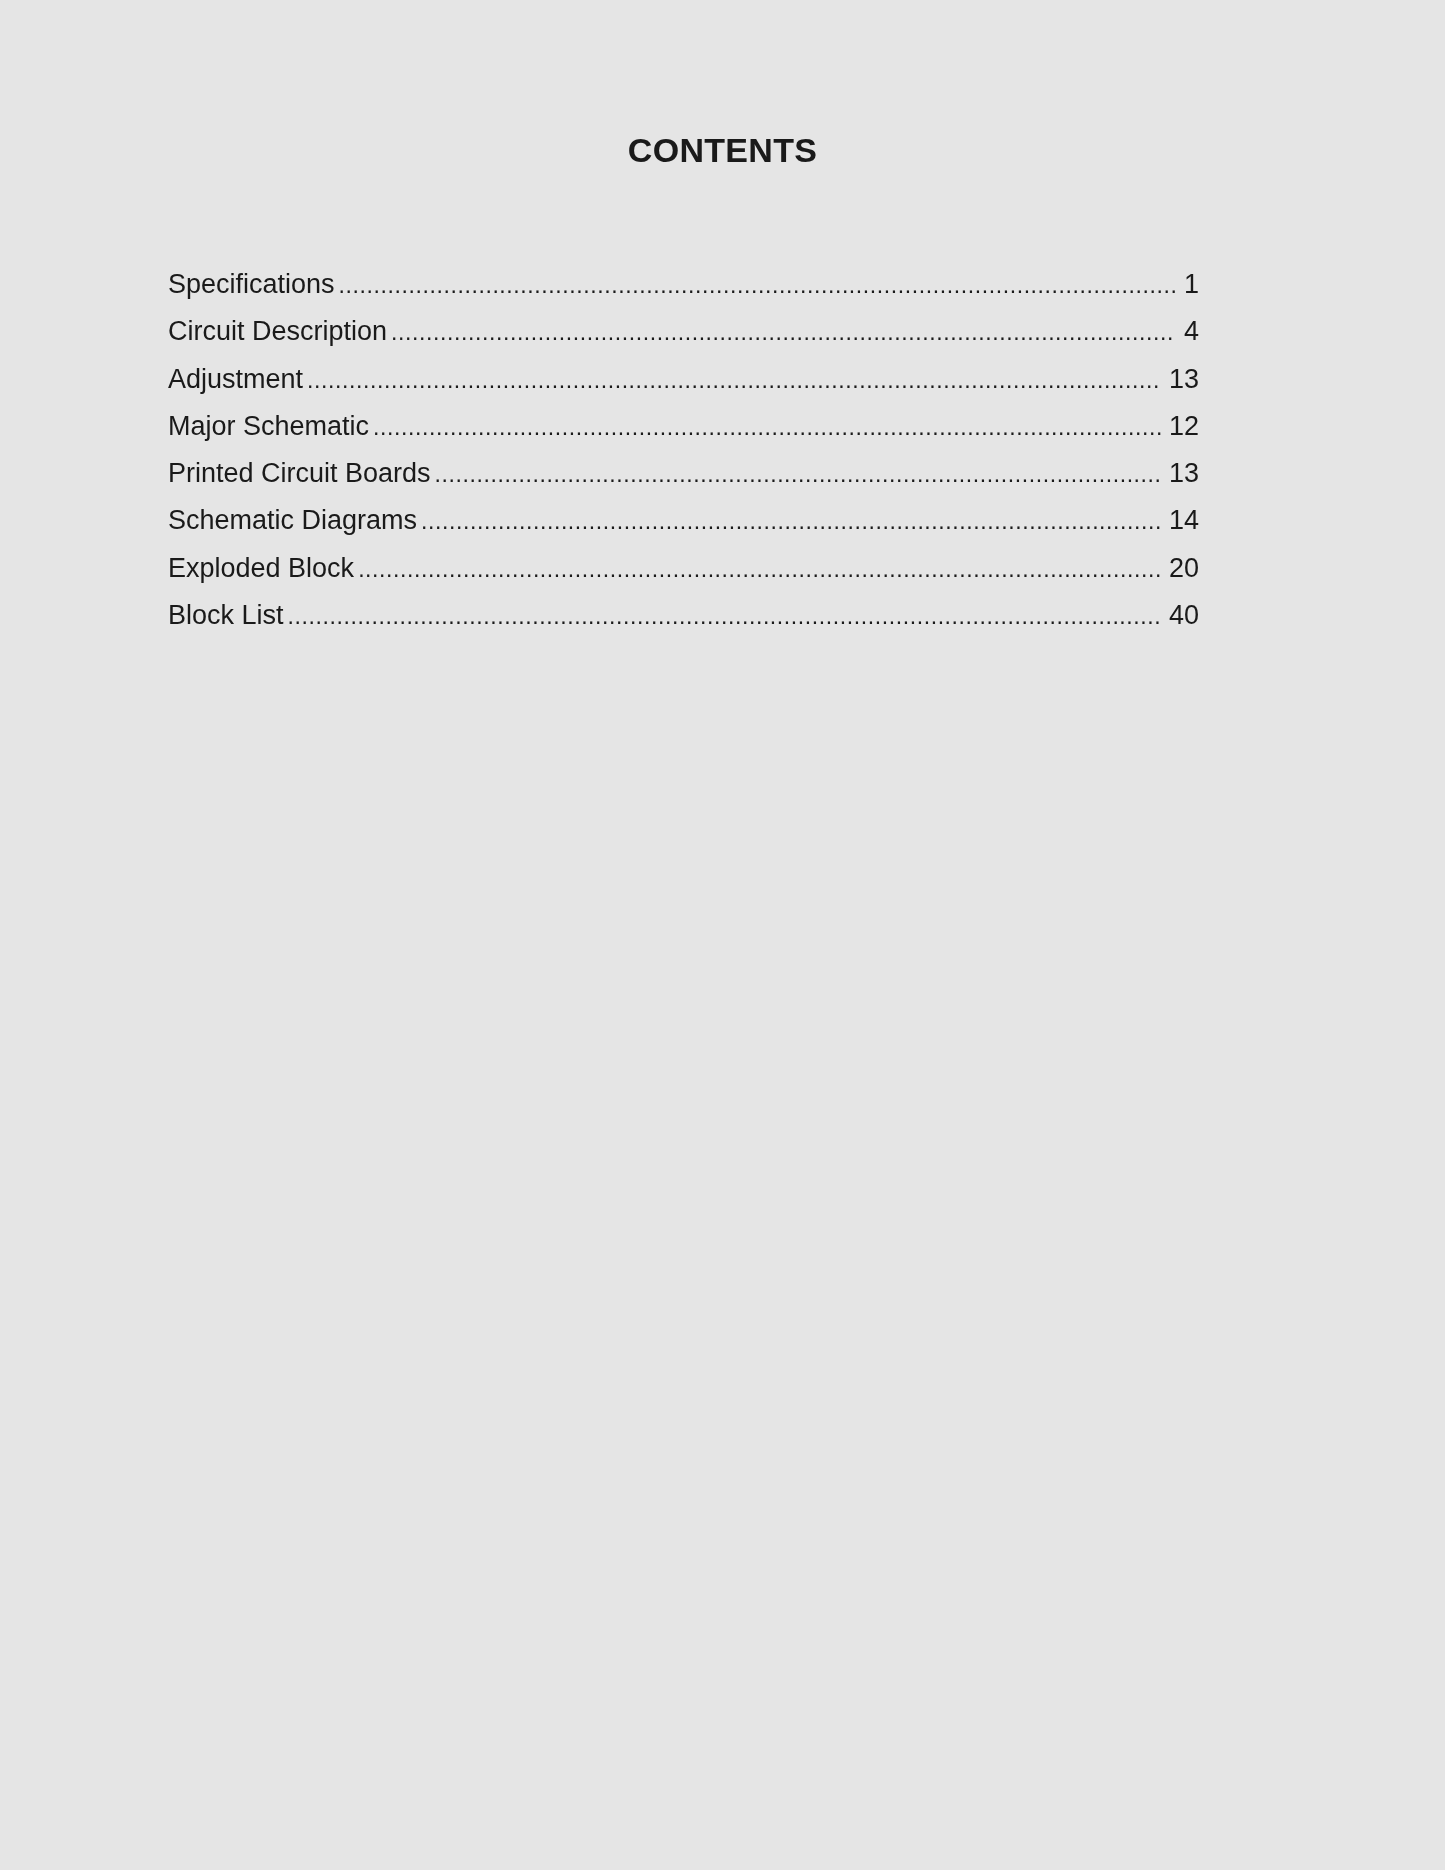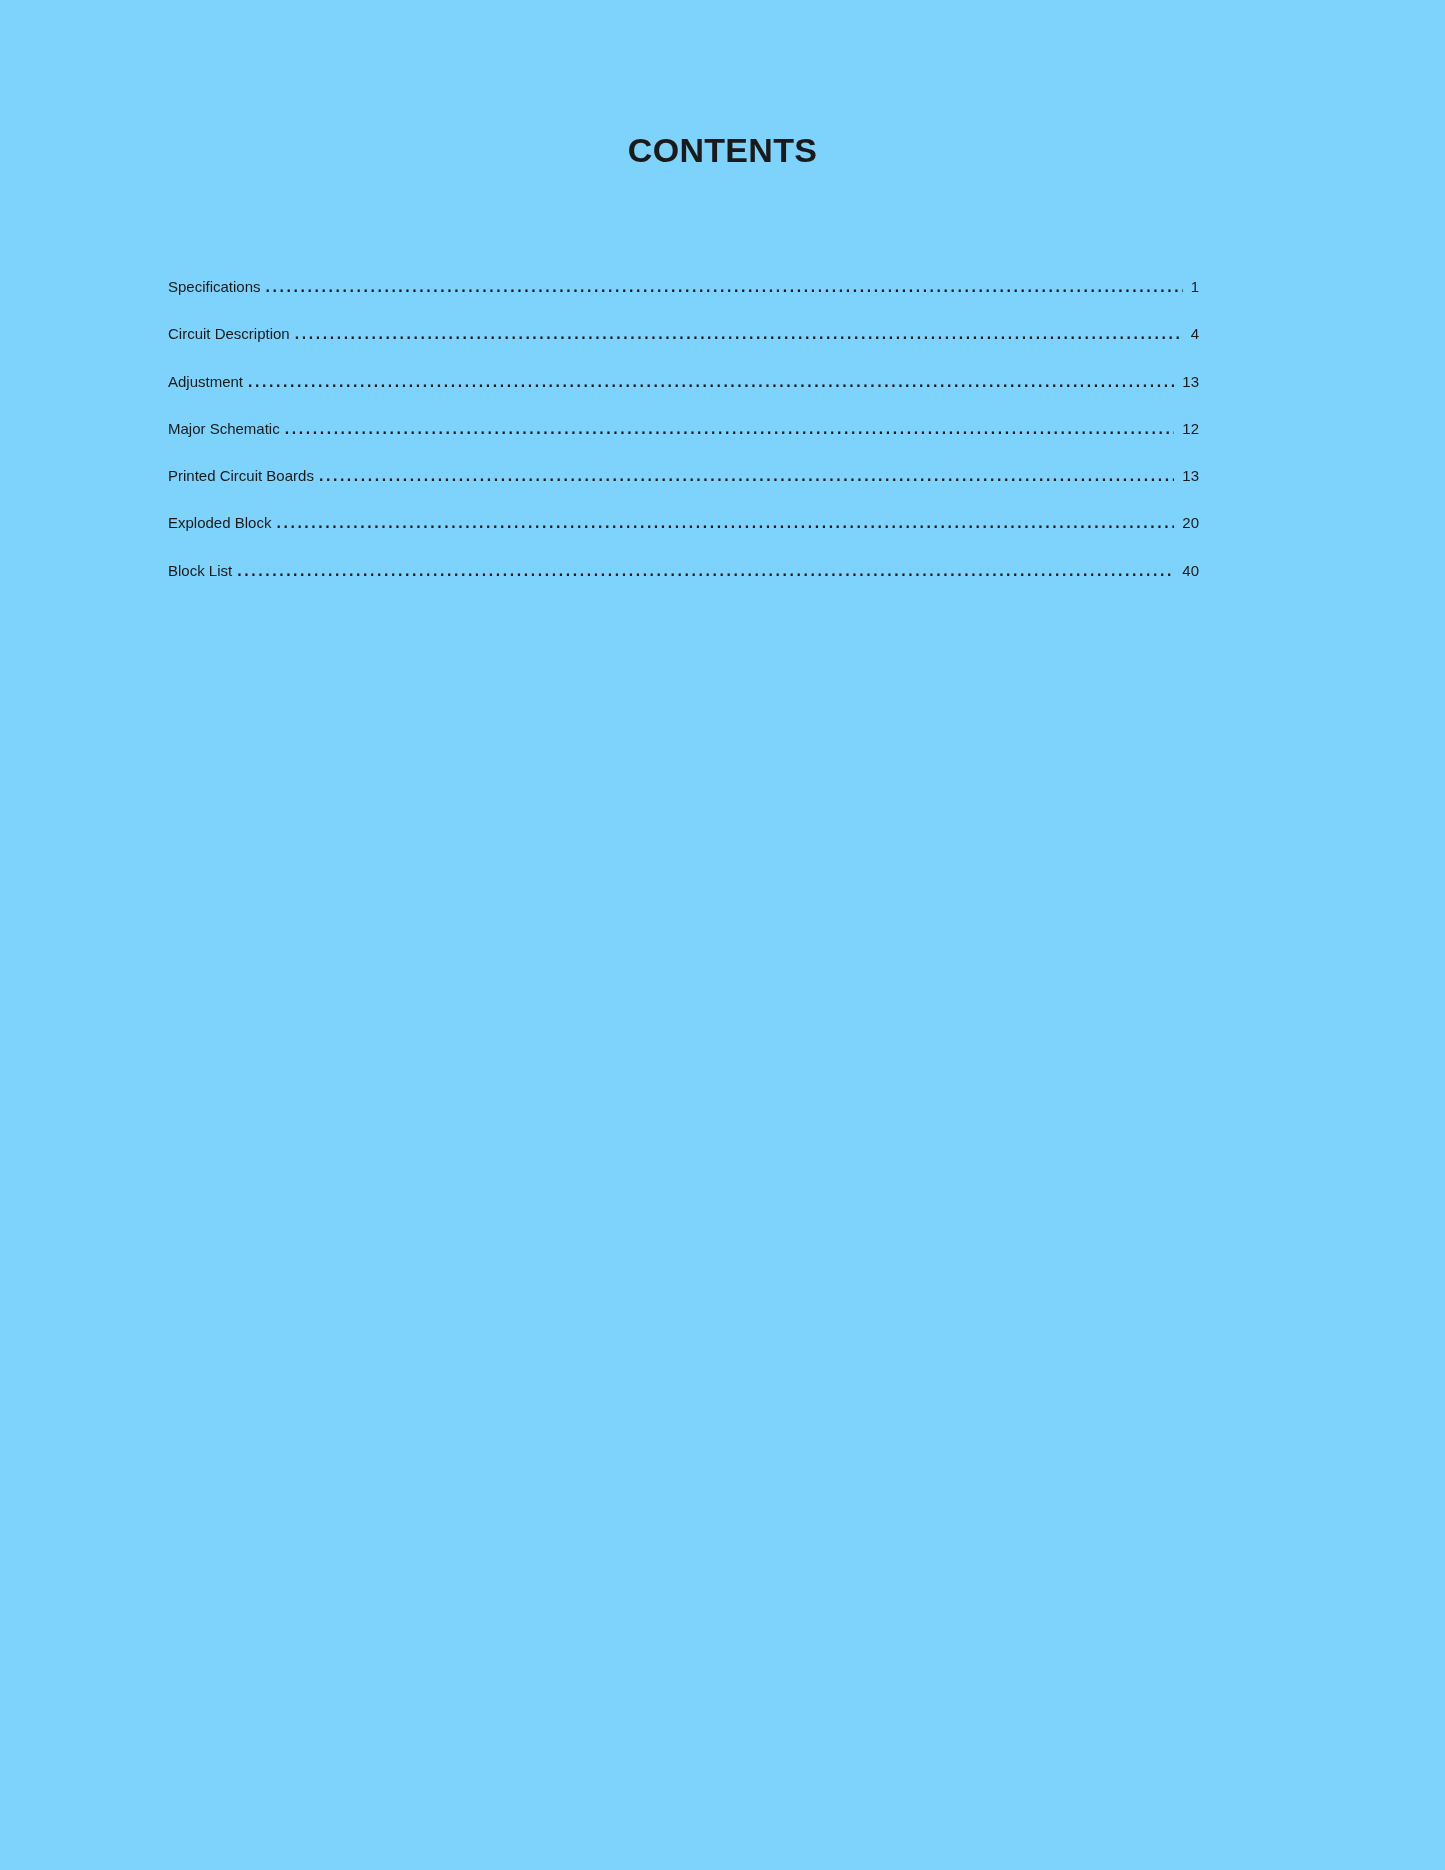--- a/index.html
+++ b/index.html
@@ -13,21 +13,21 @@
       position: relative;
       overflow: hidden;
       font-family: "Liberation Sans", sans-serif;
       color: #1a1a1a;
     }
     .page {
       position: absolute;
       left: 0; top: 0;
       width: 1445px;
       height: 1870px;
-      background: #7dd3fc;
+      background: #e5e5e5;
     }
     .title {
       position: absolute;
       left: 0;
       width: 1445px;
       top: 128px;
       text-align: center;
       font-weight: bold;
       font-size: 34px;
       line-height: 44px;
@@ -41,21 +41,21 @@
       top: 268px;
       width: 1031px;
       list-style: none;
       margin: 0;
       padding: 0;
     }
     .toc-entry {
       display: flex;
       align-items: baseline;
       height: 47.3px;
-      font-size: 15px;
+      font-size: 27px;
       line-height: 32px;
       white-space: nowrap;
       overflow: hidden;
     }
     .toc-label {
       flex: 0 0 auto;
       padding-right: 4px;
     }
     .toc-leader {
       flex: 1 1 auto;
@@ -100,20 +100,25 @@
       <span class="toc-label">Major Schematic</span>
       <span class="toc-leader"></span>
       <span class="toc-page">12</span>
     </li>
     <li class="toc-entry">
       <span class="toc-label">Printed Circuit Boards</span>
       <span class="toc-leader"></span>
       <span class="toc-page">13</span>
     </li>
     <li class="toc-entry">
+      <span class="toc-label">Schematic Diagrams</span>
+      <span class="toc-leader"></span>
+      <span class="toc-page">14</span>
+    </li>
+    <li class="toc-entry">
       <span class="toc-label">Exploded Block</span>
       <span class="toc-leader"></span>
       <span class="toc-page">20</span>
     </li>
     <li class="toc-entry">
       <span class="toc-label">Block List</span>
       <span class="toc-leader"></span>
       <span class="toc-page">40</span>
     </li>
   </ul>

